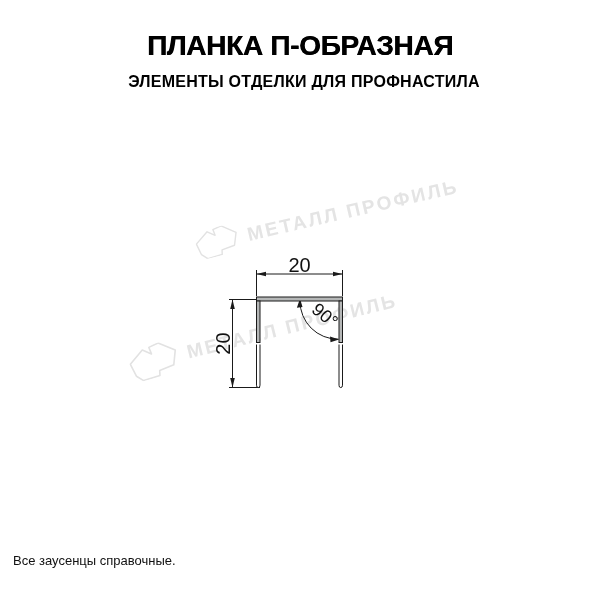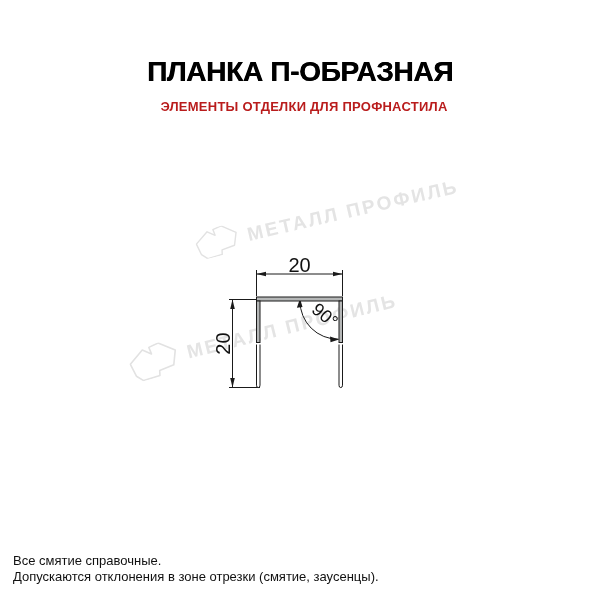--- a/index.html
+++ b/index.html
@@ -4,31 +4,31 @@
 <style>
   html,body{margin:0;padding:0;}
   body{
     width:600px;height:600px;position:relative;overflow:hidden;
     background:#ffffff;
     font-family:"Liberation Sans", sans-serif;
     -webkit-font-smoothing:antialiased;
   }
   
   .header{
-    position:absolute;left:0;right:0;top:58px;
+    position:absolute;left:0;right:0;top:32px;
     text-align:center;color:#000;
   }
   .title-line{
     font-size:28px;line-height:27.5px;font-weight:bold;
     letter-spacing:-0.3px;
     text-shadow:0.45px 0 0 currentColor; 
   }
   .subtitle{
     margin-top:13px;
-    font-size:13px;font-weight:bold;letter-spacing:0.25px;color:#b91c1c;margin-left:8px;
+    font-size:16px;font-weight:bold;letter-spacing:0.25px;color:#000000;margin-left:8px;
   }
   
   .wm{
     position:absolute;display:flex;align-items:center;gap:9px;
     color:#e4e4e4;white-space:nowrap;pointer-events:none;
     transform-origin:0 50%;
   }
   .wm span{
     font-weight:bold;font-size:19px;letter-spacing:2.4px;
   }
@@ -104,15 +104,14 @@
     <path d="M 256.5 344.5 L 256.5 385.2 Q 256.5 387.6 258.2 387.6 Q 260 387.6 260 385.2 L 260 344.5" fill="#ffffff"></path>
     <path d="M 339 344.5 L 339 385.2 Q 339 387.6 340.7 387.6 Q 342.5 387.6 342.5 385.2 L 342.5 344.5" fill="#ffffff"></path>
   </g>
 
   <text x="299.5" y="271.5" text-anchor="middle" font-size="20">20</text>
   <text transform="translate(229.5,343.5) rotate(-90)" text-anchor="middle" font-size="20">20</text>
   <text transform="translate(321,320) rotate(40)" text-anchor="middle" font-size="18">90°</text>
 </svg>
 
 <div class="footer">
-  <div>Все смятие справочные.</div>
-  <div>Допускаются отклонения в зоне отрезки (смятие, заусенцы).</div>
+  <div>Все заусенцы справочные.</div>
 </div>
 
 </body></html>

